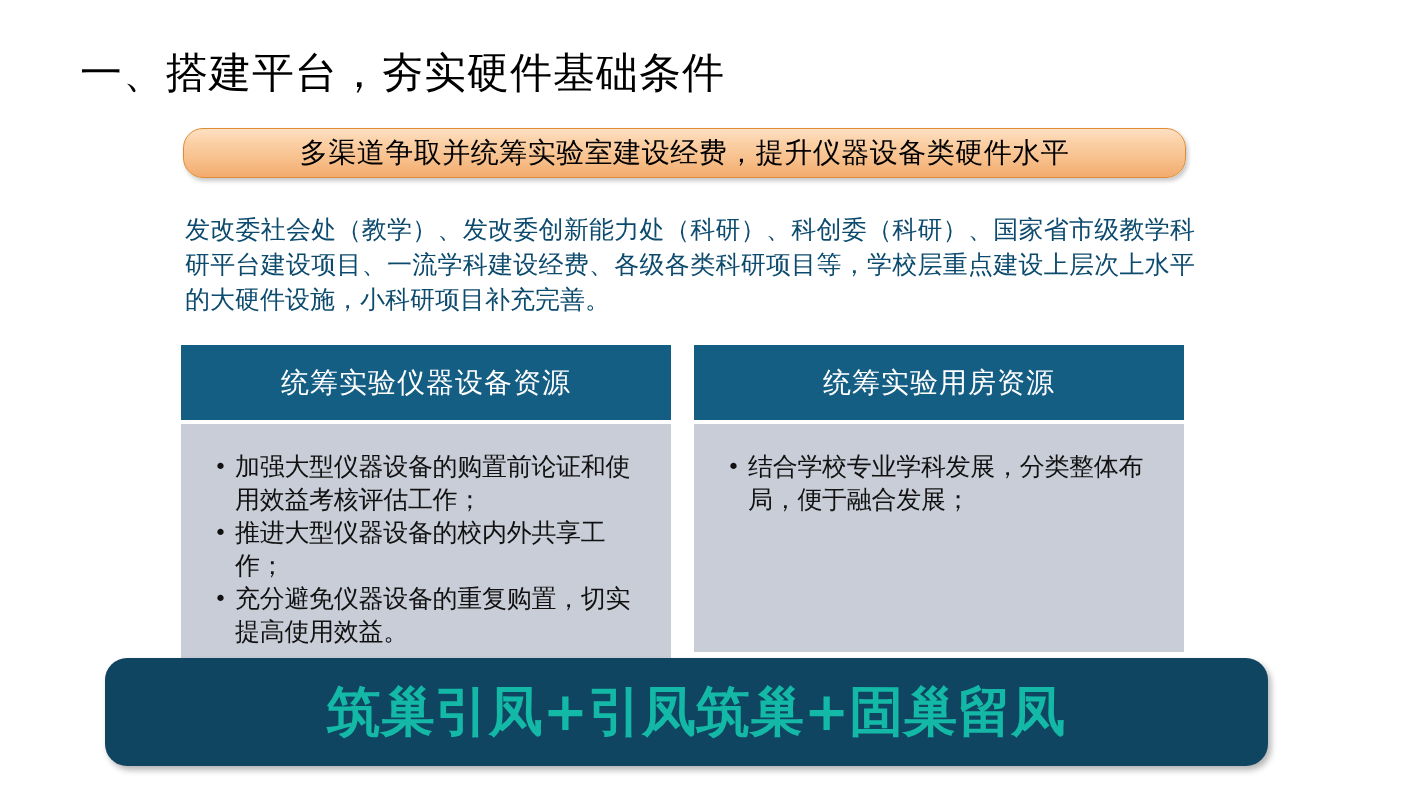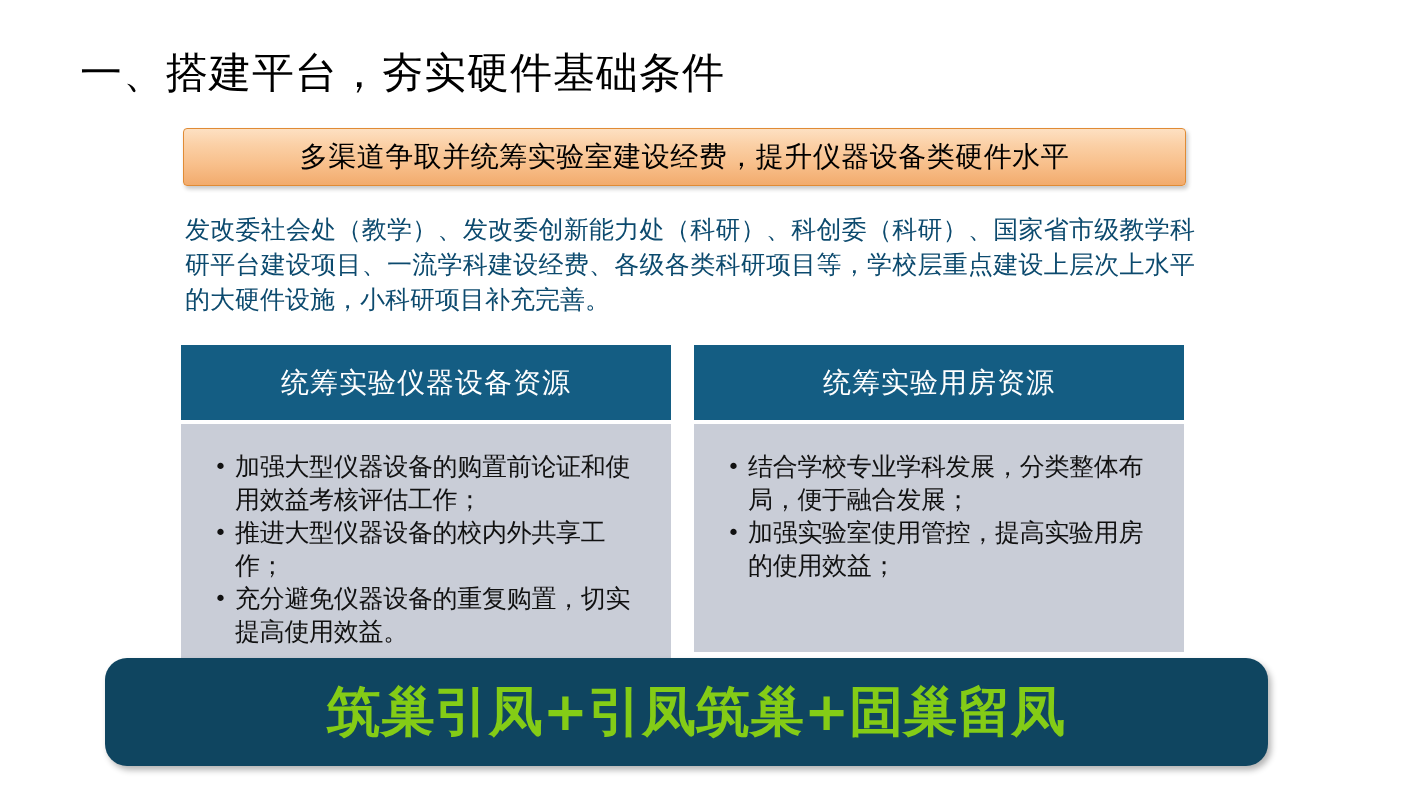--- a/index.html
+++ b/index.html
@@ -38,22 +38,22 @@
     white-space: nowrap;
     font-family: "DejaVu Sans", "Liberation Sans", sans-serif;
   }
 
   
   #orange-banner {
     position: absolute;
     left: 183px;
     top: 128px;
     width: 1003px;
-    height: 58px;
-    border-radius: 4px;
+    height: 50px;
+    border-radius: 20px;
     border: 1.5px solid #e08b35;
     box-sizing: border-box;
     background: linear-gradient(to bottom,
         #fde0c2 0%,
         #fbd0a6 28%,
         #f8c08c 62%,
         #f2ab6d 100%);
     box-shadow: 2px 3px 4px rgba(0,0,0,0.22);
     display: flex;
     align-items: center;
@@ -152,21 +152,21 @@
     border-radius: 22px;
     box-shadow: 3px 4px 6px rgba(0,0,0,0.30);
     display: flex;
     align-items: center;
     justify-content: center;
   }
   #bottom-banner .bottom-text {
     font-size: 54px;
     line-height: 60px;
     font-weight: bold;
-    color: #84cc16;
+    color: #14b8a6;
     letter-spacing: 0px;
     white-space: nowrap;
     margin-left: 19px;
   }
 </style>
 </head>
 <body>
 
 <div id="slide">
 
@@ -191,21 +191,20 @@
     </div>
   </div>
 
   <div class="card" id="card-right">
     <div class="card-header">
       <span class="card-title">统筹实验用房资源</span>
     </div>
     <div class="card-body">
       <ul class="bullet-list">
         <li class="bullet-item">结合学校专业学科发展，分类整体布局，便于融合发展；</li>
-        <li class="bullet-item">加强实验室使用管控，提高实验用房的使用效益；</li>
       </ul>
     </div>
   </div>
 
   <div id="bottom-banner">
     <span class="bottom-text">筑巢引凤+引凤筑巢+固巢留凤</span>
   </div>
 
 </div>
 

